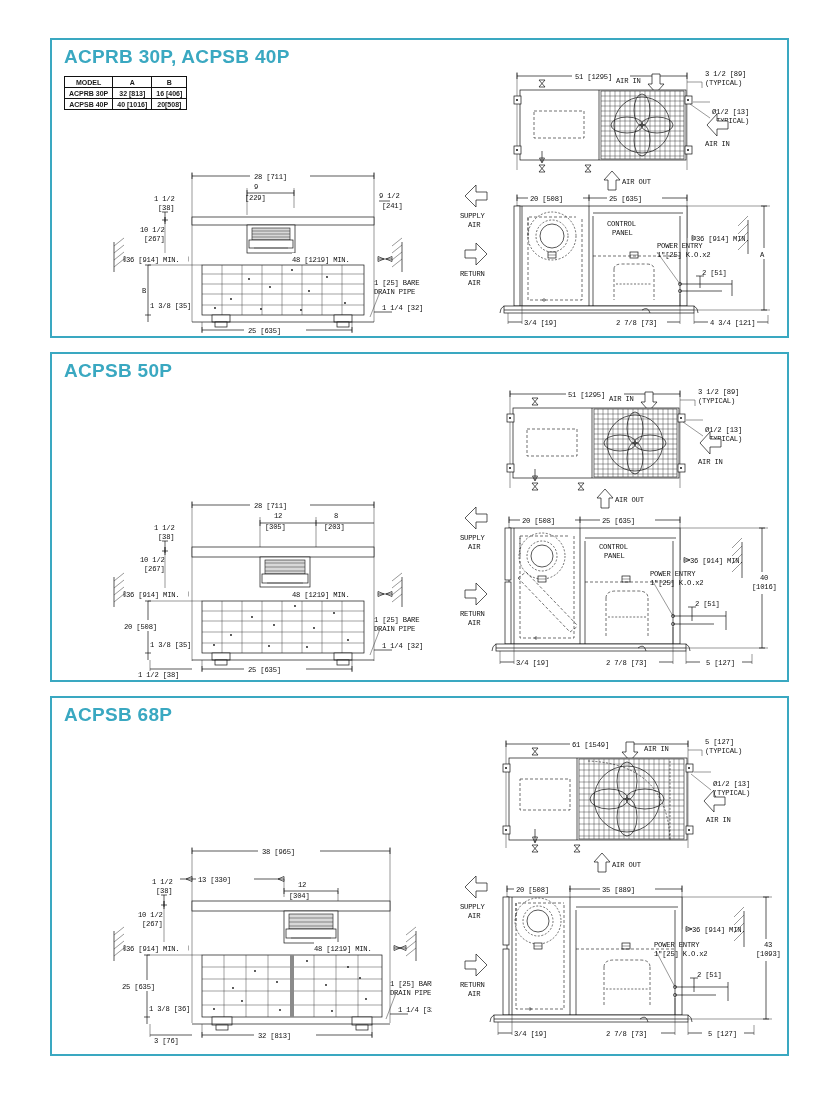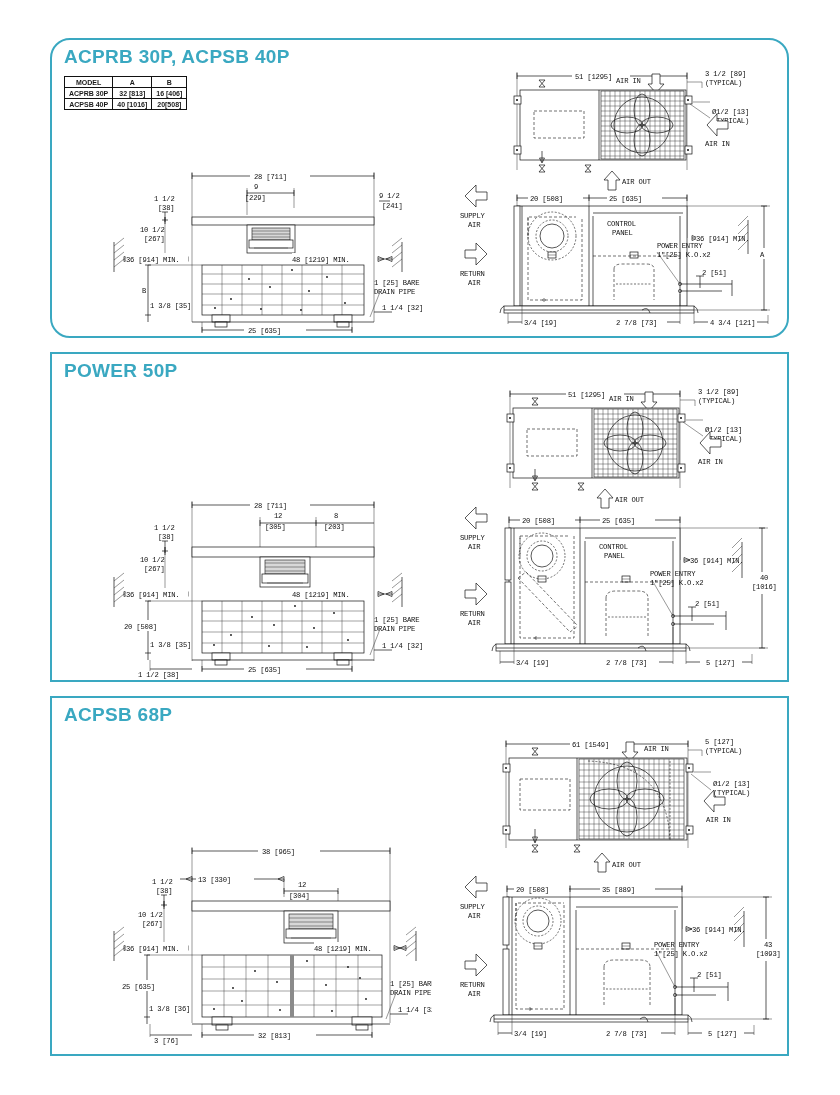--- a/index.html
+++ b/index.html
@@ -13,21 +13,21 @@
   .sheet{position:absolute;left:0;top:0;width:840px;height:1095px;}
 
   .panel{
     position:absolute;
     left:50px;
     width:739px;
     border:2px solid #3aa8c1;
     box-sizing:border-box;
     background:#ffffff;
   }
-  #panel-1{top:38px;height:300px;border-radius:20px;}
+  #panel-1{top:38px;height:300px;}
   #panel-2{top:352px;height:330px;}
   #panel-3{top:696px;height:360px;}
 
   .panel-title{
     position:absolute;
     left:12px;top:6px;
     font-size:19px;
     font-weight:bold;
     color:#3aa8c1;
     letter-spacing:0.3px;
@@ -356,21 +356,21 @@
       <path class="ln" d="M215 150 L228 150"></path>
       <path class="ln" d="M242 150 L256 150"></path>
       <text class="t" x="258" y="153">4 3/4 [121]</text>
       <path class="ln-thin" d="M316 143 L316 152"></path>
       <path class="ln" d="M305 150 L316 150"></path>
     </svg>
   </div>
 </div>
 
 <div class="panel" id="panel-2">
-  <div class="panel-title">POWER 50P</div>
+  <div class="panel-title">ACPSB 50P</div>
 
   <div class="dwg" style="left:50px;top:135px;">
     <svg width="320" height="190" viewBox="0 0 320 190">
       <path class="ln-thin" d="M90 12 L90 172"></path>
       <path class="ln-thin" d="M272 12 L272 172"></path>
       <path class="ln-thin" d="M158 28 L158 58"></path>
       <path class="ln-thin" d="M214 28 L214 58"></path>
       <path class="ln" d="M90 16 L272 16"></path>
       <path class="ln" d="M90 13 L90 19 M272 13 L272 19"></path>
       <rect x="148" y="10" width="60" height="11" fill="#fff"></rect>

